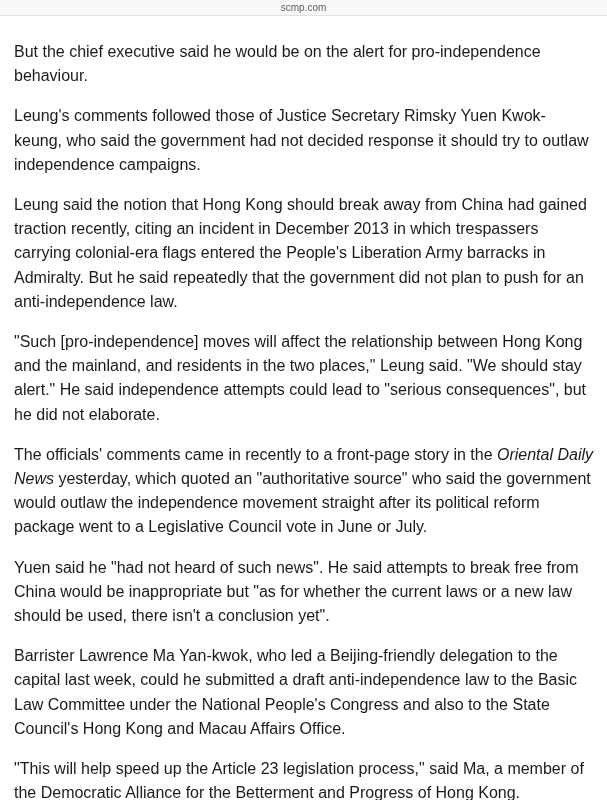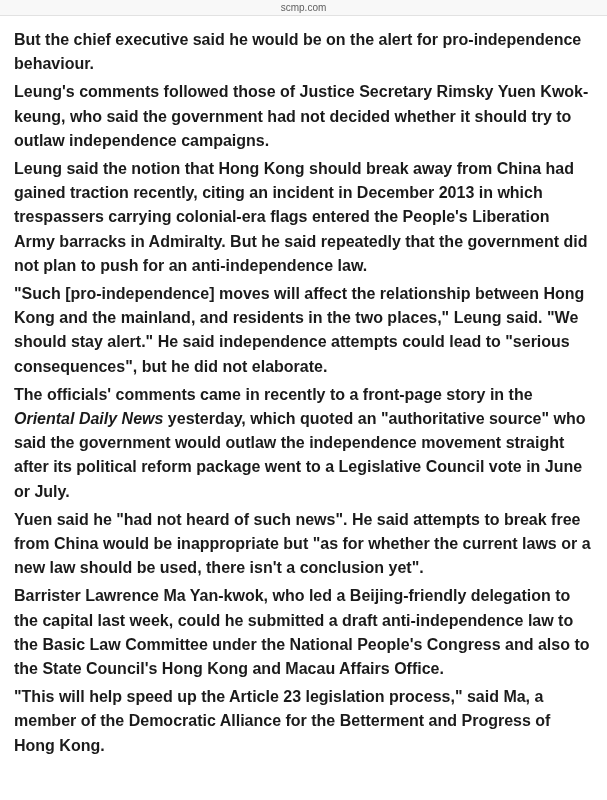--- a/index.html
+++ b/index.html
@@ -31,41 +31,40 @@
     line-height: 10px;
     color: #5f5f5f;
   }
   .article {
     padding: 8px 14px 0 14px;
     color: #1b1b1b;
     font-size: 16px;
     line-height: 24.2px;
   }
   .article p {
-    margin: 4px 0 4px 0;
-    font-weight: bold;
+    margin: 16px 0 4px 0;
   }
   .article em {
     font-style: italic;
   }
 </style>
 </head>
 <body>
 
 <div class="page">
 
   <div class="site-header">
     <span class="site-url">scmp.com</span>
   </div>
 
   <div class="article">
 
     <p>But the chief executive said he would be on the alert for pro-independence behaviour.</p>
 
-    <p>Leung's comments followed those of Justice Secretary Rimsky Yuen Kwok-keung, who said the government had not decided whether it should try to outlaw independence campaigns.</p>
+    <p>Leung's comments followed those of Justice Secretary Rimsky Yuen Kwok-keung, who said the government had not decided response it should try to outlaw independence campaigns.</p>
 
     <p>Leung said the notion that Hong Kong should break away from China had gained traction recently, citing an incident in December 2013 in which trespassers carrying colonial-era flags entered the People's Liberation Army barracks in Admiralty. But he said repeatedly that the government did not plan to push for an anti-independence law.</p>
 
 
     <p>"Such [pro-independence] moves will affect the relationship between Hong Kong and the mainland, and residents in the two places," Leung said. "We should stay alert." He said independence attempts could lead to "serious consequences", but he did not elaborate.</p>
 
     <p><span>The officials' comments came in recently to a front-page story in the </span><em>Oriental Daily News</em><span> yesterday, which quoted an "authoritative source" who said the government would outlaw the independence movement straight after its political reform package went to a Legislative Council vote in June or July.</span></p>
 
     <p>Yuen said he "had not heard of such news". He said attempts to break free from China would be inappropriate but "as for whether the current laws or a new law should be used, there isn't a conclusion yet".</p>
 

